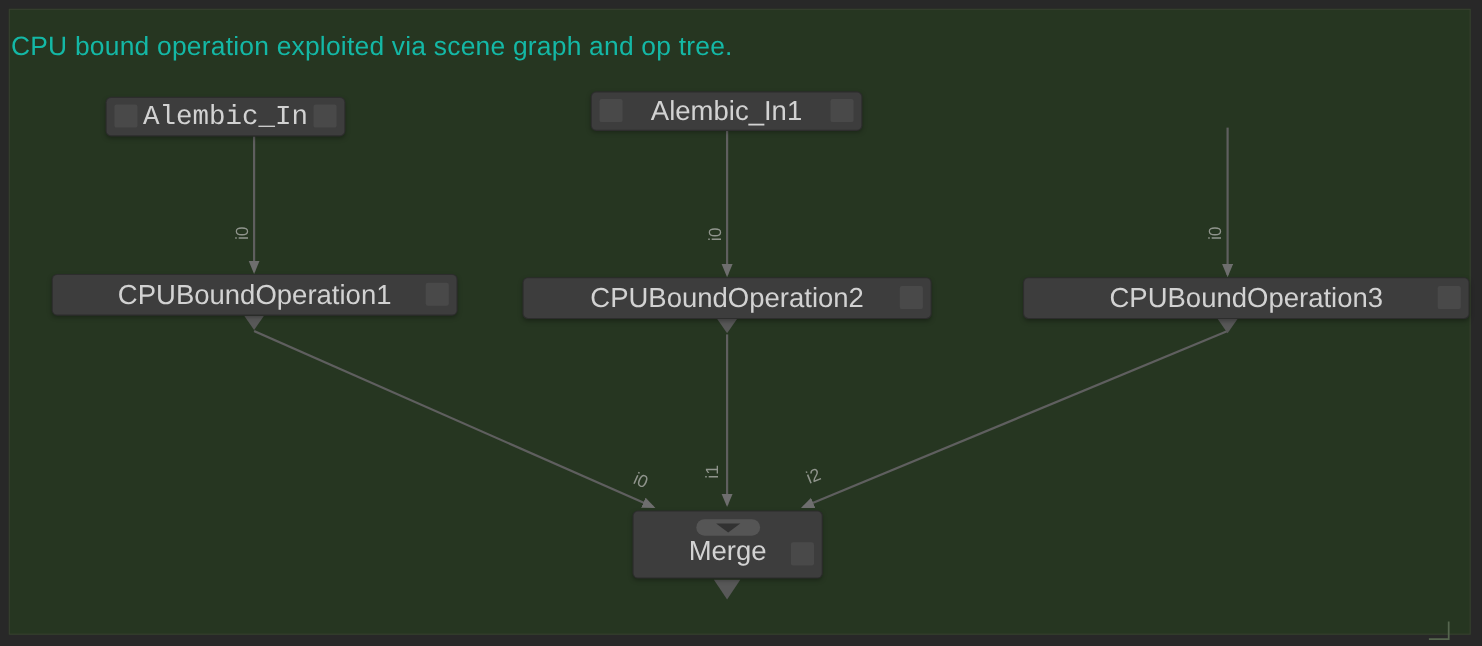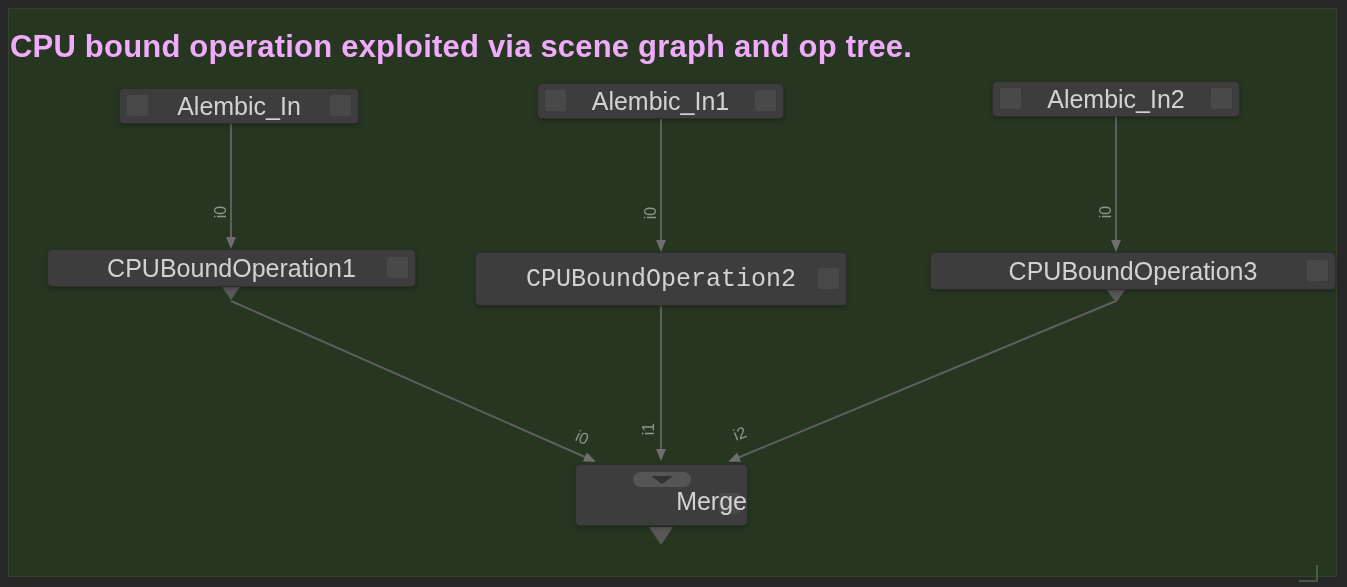--- a/index.html
+++ b/index.html
@@ -8,22 +8,22 @@
     background:#282828; overflow:hidden;
     font-family:"Liberation Sans", sans-serif;
   }
   .viewport {
     position:absolute; left:8px; top:8px; width:1329px; height:569px;
     background:#263621; border:1px solid #37402f;
     box-sizing:border-box;
   }
   .caption {
     position:absolute; left:10px; top:29px;
-    font-size:31px; color:#f0abfc; letter-spacing:0.2px;
-    z-index:4; white-space:nowrap;font-weight:bold;
+    font-size:24px; color:#14b8a6; letter-spacing:0.2px;
+    z-index:4; white-space:nowrap;
   }
   svg.edges {
     position:absolute; left:0; top:0; width:1347px; height:587px;
     z-index:1; pointer-events:none;
   }
   .node {
     position:absolute; z-index:3;
     background:#3d3d3d; border-radius:4px;
     box-shadow:0 0 0 1px #2d2d2d, 0 2px 5px rgba(0,0,0,0.35);
     display:flex; align-items:center; justify-content:center;
@@ -86,55 +86,50 @@
     <path d="M1116,301 L730,461" stroke="#5f5f5f" stroke-width="2" fill="none" marker-end="url(#arrow)"></path>
   </svg>
 
   <div class="edge-label" style="left:221px; top:212px; --r:-90deg;">i0</div>
   <div class="edge-label" style="left:651px; top:213px; --r:-90deg;">i0</div>
   <div class="edge-label" style="left:1106px; top:212px; --r:-90deg;">i0</div>
   <div class="edge-label" style="left:582px; top:438px; --r:24deg;">i0</div>
   <div class="edge-label" style="left:649px; top:429px; --r:-90deg;">i1</div>
   <div class="edge-label" style="left:740px; top:434px; --r:-22deg;">i2</div>
 
-  <div class="node" style="left:120px; top:89px; width:238px; height:34px;">
+  <div class="node" style="left:97px; top:89px; width:216px; height:34px;font-family:Liberation Mono, monospace;">
     <span class="badge left"></span>
     <span class="node-label">Alembic_In</span>
     <span class="badge right"></span>
   </div>
   <div class="node" style="left:538px; top:84px; width:245px; height:34px;">
     <span class="badge left"></span>
     <span class="node-label">Alembic_In1</span>
     <span class="badge right"></span>
   </div>
-  <div class="node" style="left:993px; top:82px; width:246px; height:34px;">
-    <span class="badge left"></span>
-    <span class="node-label">Alembic_In2</span>
-    <span class="badge right"></span>
-  </div>
 
   <div class="node" style="left:48px; top:250px; width:367px; height:36px;align-items:center;">
     <span class="node-label">CPUBoundOperation1</span>
     <span class="badge right"></span>
   </div>
-  <div class="node" style="left:476px; top:253px; width:370px; height:52px;font-family:Liberation Mono, monospace;">
+  <div class="node" style="left:476px; top:253px; width:370px; height:36px;">
     <span class="node-label">CPUBoundOperation2</span>
     <span class="badge right"></span>
   </div>
   <div class="node" style="left:931px; top:253px; width:404px; height:36px;">
     <span class="node-label">CPUBoundOperation3</span>
     <span class="badge right"></span>
   </div>
 
   <div class="port-out" style="left:222px; top:287px;"></div>
   <div class="port-out" style="left:652px; top:290px;"></div>
   <div class="port-out" style="left:1107px; top:290px;"></div>
   <div class="port-out big" style="left:649px; top:527px;"></div>
 
-  <div class="node merge-node" style="left:576px; top:465px; width:171px; height:60px;align-items:flex-end;">
+  <div class="node merge-node" style="left:576px; top:465px; width:171px; height:60px;">
     <span class="chevron-pill">
       <span class="chevron-tri"></span>
     </span>
     <span class="node-label">Merge</span>
     <span class="badge right"></span>
   </div>
 
   <svg class="resize-corner" width="22" height="18" viewBox="0 0 22 18">
     <path d="M2,17 L20,17 L20,1" stroke="#55664e" stroke-width="1.6" fill="none"></path>
   </svg>

